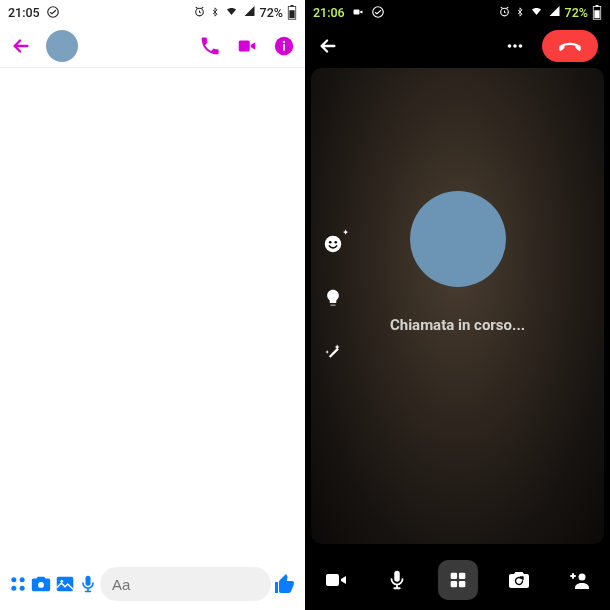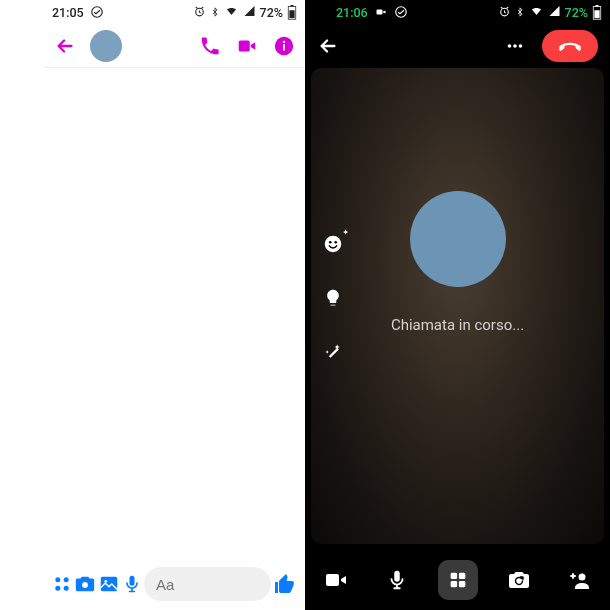--- a/index.html
+++ b/index.html
@@ -1,28 +1,28 @@
 <!DOCTYPE html>
 <html><head>
 <meta charset="utf-8">
 <style>
   * { box-sizing: border-box; margin: 0; padding: 0; }
   html, body { width: 610px; height: 610px; overflow: hidden; font-family: -apple-system, Roboto, Arial, sans-serif; }
   body { display: flex; }
 
   .panel { width: 305px; height: 610px; position: relative; display: flex; flex-direction: column; }
-  .left { background: #fff; padding-left: 44px; }
+  .left { background: #fff; }
   .right { background: #000; }
 
   
   .status-bar { height: 24px; display: flex; align-items: center; padding: 0 8px; font-size: 12.5px; font-weight: 500; }
   .status-left-group { display: flex; align-items: center; gap: 6px; }
   .status-right-group { margin-left: auto; display: flex; align-items: flex-start; gap: 4px; }
   .left .status-bar { color: #222; }
-  .right .status-bar { background: #000; color: #22c55e; margin-left: 23px; }
+  .right .status-bar { background: #000; color: #bef264; }
 
   .sb-icon { display: inline-flex; align-items: center; justify-content: center; }
   .sb-icon svg { display: block; }
 
   
   .chat-header { height: 44px; display: flex; align-items: center; padding: 0 10px; gap: 14px; border-bottom: 1px solid #eee; }
   .chat-header .hicon { color: #d400d4; display: flex; align-items: center; justify-content: center; }
   .chat-header .hicon svg { display: block; }
   .avatar-small { width: 32px; height: 32px; border-radius: 50%; background: #7ba1bf; }
   .chat-header .spacer { flex: 1; }
@@ -41,21 +41,21 @@
   .call-header { height: 44px; display: flex; align-items: center; padding: 0 12px; gap: 16px; color: #fff; }
   .call-header .spacer { flex: 1; }
   .pill-hangup { width: 56px; height: 32px; border-radius: 16px; background: #fa3e3e; display: flex; align-items: center; justify-content: center; }
   .pill-hangup svg { display: block; }
   .call-header .cicon-w { color: #fff; display: flex; align-items: center; }
 
   
   .video-area { flex: 1; position: relative; margin: 0 6px 6px 6px; border-radius: 10px; overflow: hidden;
     background: radial-gradient(ellipse at 50% 40%, #4b3e31 0%, #2e261e 40%, #171310 75%, #0b0907 100%); }
   .avatar-big { width: 96px; height: 96px; border-radius: 50%; background: #6c95b5; position: absolute; left: 50%; top: 36%; transform: translate(-50%, -50%); }
-  .call-status { position: absolute; left: 50%; top: 52%; transform: translateX(-50%); color: #d5d2cf; font-size: 15px; white-space: nowrap; }
+  .call-status { position: absolute; left: 50%; top: 52%; transform: translateX(-50%); color: #d5d2cf; font-size: 15px; white-space: nowrap; font-weight: bold; }
   .fx-rail { position: absolute; left: 8px; top: 34%; display: flex; flex-direction: column; gap: 26px; color: #fff; }
   .fx-rail .rbtn { width: 28px; height: 28px; display: flex; align-items: center; justify-content: center; position: relative; }
   .sparkle1 { position: absolute; top: -2px; right: -2px; font-size: 8px; color: #fff; }
 
   
   .call-controls { height: 60px; background: #000; display: flex; align-items: center; justify-content: space-around; color: #fff; }
   .call-controls .cbtn { width: 40px; height: 40px; display: flex; align-items: center; justify-content: center; border-radius: 10px; position: relative; }
   .call-controls .cbtn.selected { background: #3a3a3a; }
   .call-controls svg { display: block; }
 </style>

